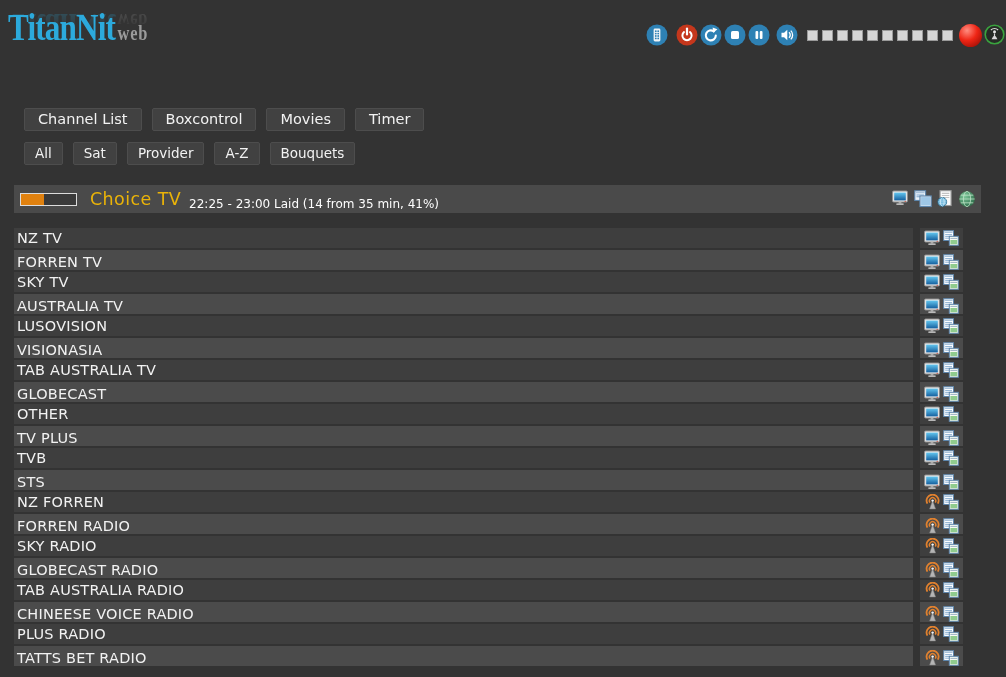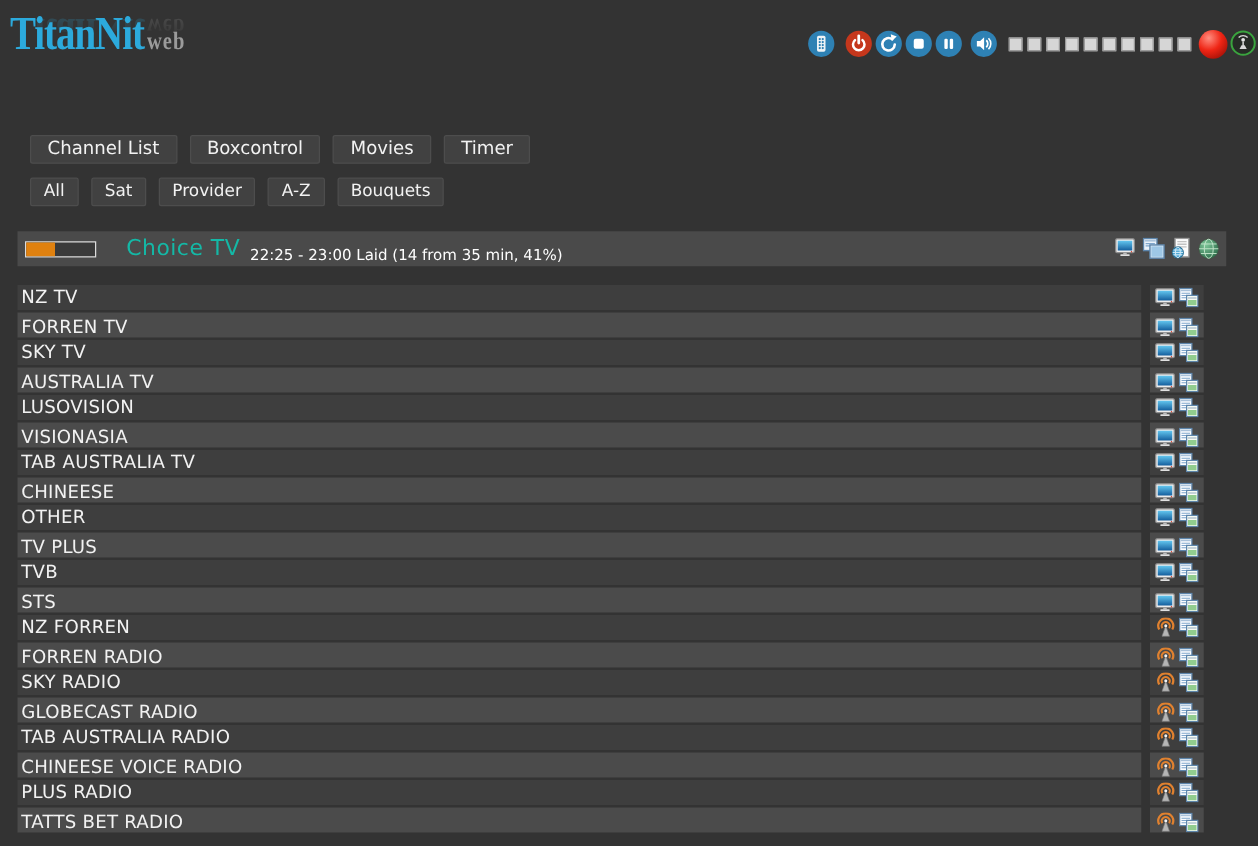--- a/index.html
+++ b/index.html
@@ -58,21 +58,21 @@
   
   .now-bar{
     position:absolute;left:14px;top:185px;width:967px;height:28px;
     background:#4a4a4a;display:flex;align-items:center;
   }
   .progress{
     margin-left:6px;width:55px;height:11px;border:1px solid #dcdcdc;
     background:#3a3a3a;display:inline-block;position:relative;flex:0 0 auto;
   }
   .progress-fill{position:absolute;left:0;top:0;bottom:0;background:#e0810f;}
-  .now-channel{margin-left:24px;font-size:17.5px;color:#14b8a6;letter-spacing:.4px;white-space:nowrap;}
+  .now-channel{margin-left:13px;font-size:17.5px;color:#eab308;letter-spacing:.4px;white-space:nowrap;}
   .now-info{margin-left:8px;font-size:12px;color:#fdfdfd;white-space:nowrap;position:relative;top:5px;}
   .now-actions{margin-left:auto;margin-right:5px;display:flex;align-items:center;gap:4px;}
   .icon18{width:18px;height:18px;display:inline-block;cursor:pointer;}
   .icon18 svg{display:block;}
 
   
   .channel-list{position:absolute;left:14px;top:228px;width:949px;}
   .row{display:flex;height:20px;margin-bottom:2px;}
   .row-bar{flex:0 0 896px;display:flex;align-items:center;padding-left:3px;cursor:pointer;}
   .row-gap{flex:0 0 7px;}
@@ -467,21 +467,21 @@
               <path d="M2.2 4.6 h6.8 M2.2 6.4 h6.8 M2.2 8.2 h6.8" stroke="#7fa6cc" stroke-width="0.9" fill="none"></path>
               <rect x="6.3" y="6.3" width="9" height="9" fill="#f6fbf4" stroke="#5e86ac" stroke-width="1"></rect>
               <path d="M7.4 8.4 h6.8" stroke="#93a9be" stroke-width="0.9" fill="none"></path>
               <rect x="7.4" y="10" width="6.8" height="4.2" fill="#90cc8e"></rect>
             </svg>
           </span>
         </div>
       </div>
       <div class="row">
         <div class="row-bar a1">
-          <span class="row-label">CHINEESE</span>
+          <span class="row-label">GLOBECAST</span>
         </div>
         <div class="row-gap"></div>
         <div class="row-icons a1">
           <span class="icon16">
             <svg width="16" height="16" viewBox="0 0 16 16">
               <defs>
                 <linearGradient id="sg" x1="0" y1="0" x2="0" y2="1">
                   <stop offset="0" stop-color="#62c6ef"></stop>
                   <stop offset="1" stop-color="#155f9e"></stop>
                 </linearGradient>

